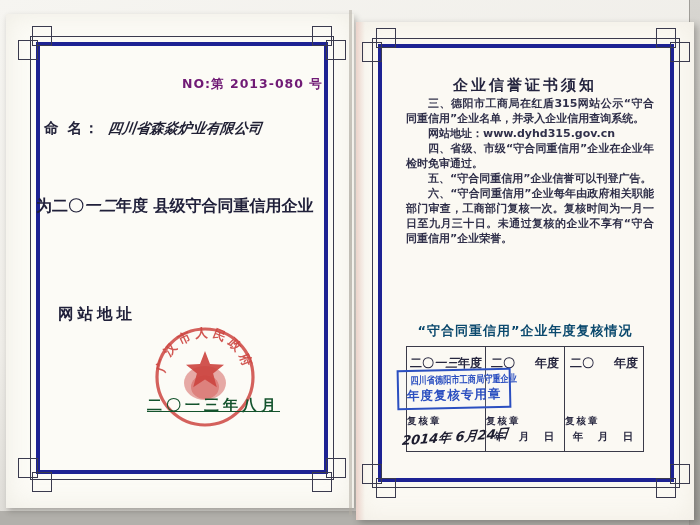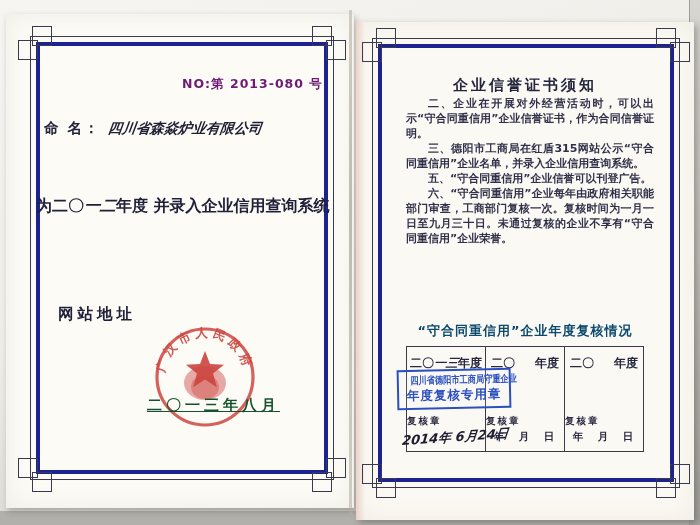--- a/index.html
+++ b/index.html
@@ -113,21 +113,21 @@
     <i class="sq lp-br-b"></i>
 
     <div class="no-line">NO:第 2013-080 号</div>
 
     <div class="name-row">
       <span class="lbl">命 名：</span>
       <span class="hand company">四川省森焱炉业有限公司</span>
     </div>
 
     <div class="award-line">
-      <span>为二〇</span><span class="hand">一二</span><span>年度 并录入企业信用查询系统</span>
+      <span>为二〇</span><span class="hand">一二</span><span>年度 县级守合同重信用企业</span>
     </div>
 
     <div class="issue-line">网站地址</div>
 
     <svg class="seal" viewBox="0 0 112 112">
       <circle cx="56" cy="60" r="48" fill="none" stroke="#c8332e" stroke-width="3.2" opacity=".85"></circle>
       <defs>
           <path id="sealArc" d="M 16,60 A 40,40 0 0 1 96,60"></path>
         </defs>
       <text font-size="12.5" font-weight="bold" fill="#c8332e" letter-spacing="4" opacity=".9">
@@ -150,22 +150,23 @@
     <i class="sq rp-tr-a"></i>
     <i class="sq rp-tr-b"></i>
     <i class="sq rp-bl-a"></i>
     <i class="sq rp-bl-b"></i>
     <i class="sq rp-br-a"></i>
     <i class="sq rp-br-b"></i>
 
     <div class="rp-title">企业信誉证书须知</div>
 
     <div class="rp-body">
-      <p>二、企业在开展对外经营活动时，可以出示“守合同重信用”企业信誉证书，作为合同信誉证明。</p>
       <p>三、德阳市工商局在红盾315网站公示“守合同重信用”企业名单，并录入企业信用查询系统。</p>
+      <p class="web-line">网站地址：www.dyhd315.gov.cn</p>
+      <p>四、省级、市级“守合同重信用”企业在企业年检时免审通过。</p>
       <p>五、“守合同重信用”企业信誉可以刊登广告。</p>
       <p>六、“守合同重信用”企业每年由政府相关职能部门审查，工商部门复核一次。复核时间为一月一日至九月三十日。未通过复核的企业不享有“守合同重信用”企业荣誉。</p>
     </div>
 
     <div class="review-head">“守合同重信用”企业年度复核情况</div>
 
     <div class="review-table">
       <div class="col">
         <div class="yr">
           <span>二〇</span><span class="yr-hand">一三</span><span>年度</span>

